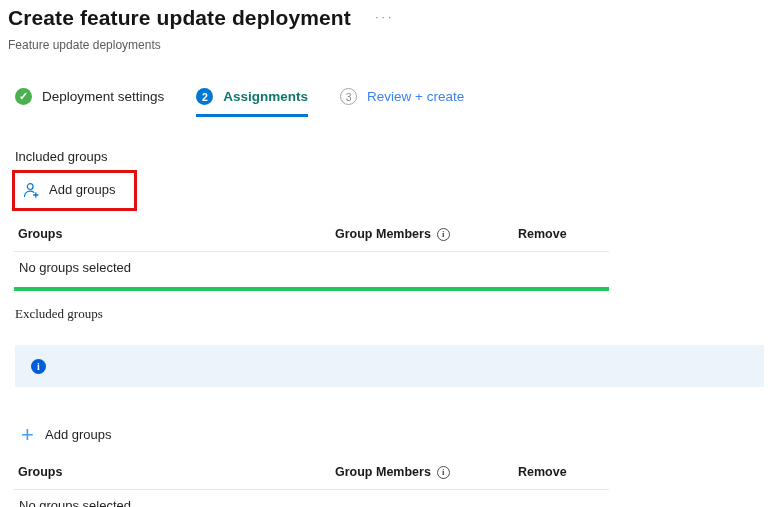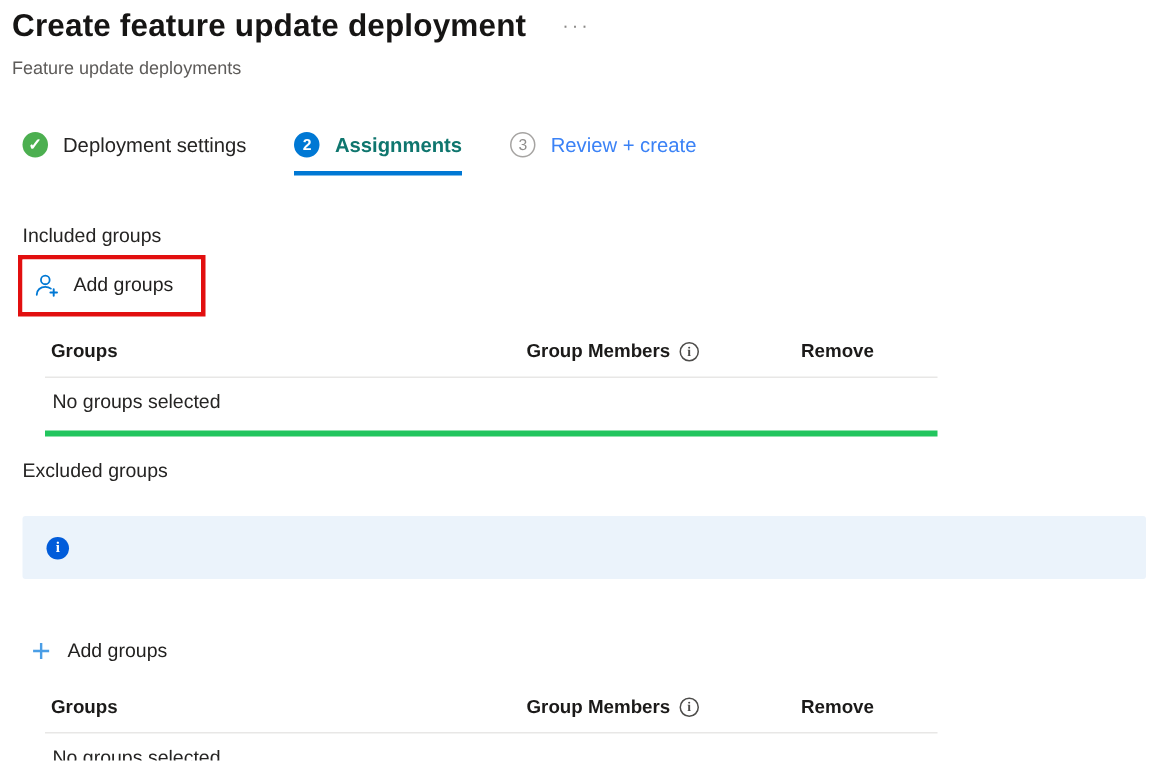--- a/index.html
+++ b/index.html
@@ -23,33 +23,33 @@
   .tab.complete .tab-label { color: #252423; }
   .tab.active { border-bottom-color: #0078d4; }
   .tab.active .tab-badge { background: #0078d4; color: #fff; }
   .tab.active .tab-label { color: #0f766e; font-weight: 700; }
   .tab.upcoming .tab-badge { background: #fff; border: 1px solid #a6a4a2; color: #8f8d8b; font-weight: 400; }
   .tab.upcoming .tab-label { color: #3b82f6; }
 
   
   .section-heading { font-size: 13px; color: #252423; margin-left: 7px; }
   .heading-included { margin-top: 32px; }
-  .heading-excluded { margin-top: 15px; }
+  .heading-excluded { margin-top: 15px; font-family: Liberation Serif, serif; }
 
   
   .highlight-box { display: inline-block; border: 3px solid #e20f0f; margin: 6px 0 0 4px; }
   .add-groups-btn { display: inline-flex; align-items: flex-start; gap: 9px; padding: 9px 18px 9px 8px;
                     background: #fff; border: none; cursor: pointer; font-family: inherit; }
   .add-groups-btn .btn-label { font-size: 13px; color: #201f1e; }
   .person-add-icon { width: 17px; height: 17px; display: block; }
   .plus-icon { color: #4a9ee6; font-size: 22px; font-weight: 400; line-height: 16px; width: 17px; text-align: center; }
   .add-groups-plain { margin: 36px 0 0 5px; padding: 4px 10px 4px 6px; }
 
   
-  .groups-table { width: 595px; margin-left: 22px; }
+  .groups-table { width: 595px; margin-left: 6px; }
   .table-included { margin-top: 11px; }
   .table-excluded { margin-top: 13px; }
   .gt-header { display: grid; grid-template-columns: 317px 183px 1fr; align-items: center;
                padding: 5px 0 10px 4px; border-bottom: 1px solid #e8e7e6; }
   .gt-header .col { font-size: 12.5px; font-weight: 700; color: #1b1a19; display: flex; align-items: center; gap: 6px; }
   .info-circle { width: 13px; height: 13px; border-radius: 50%; border: 1px solid #4d4c4a; color: #4d4c4a;
                  font-size: 9px; font-style: normal; display: inline-flex; align-items: center; justify-content: center;
                  font-family: "Liberation Serif", serif; cursor: default; }
   .gt-empty-row { font-size: 13px; color: #252423; padding: 8px 0 12px 5px; border-bottom: 4px solid #22c55e; }
 

